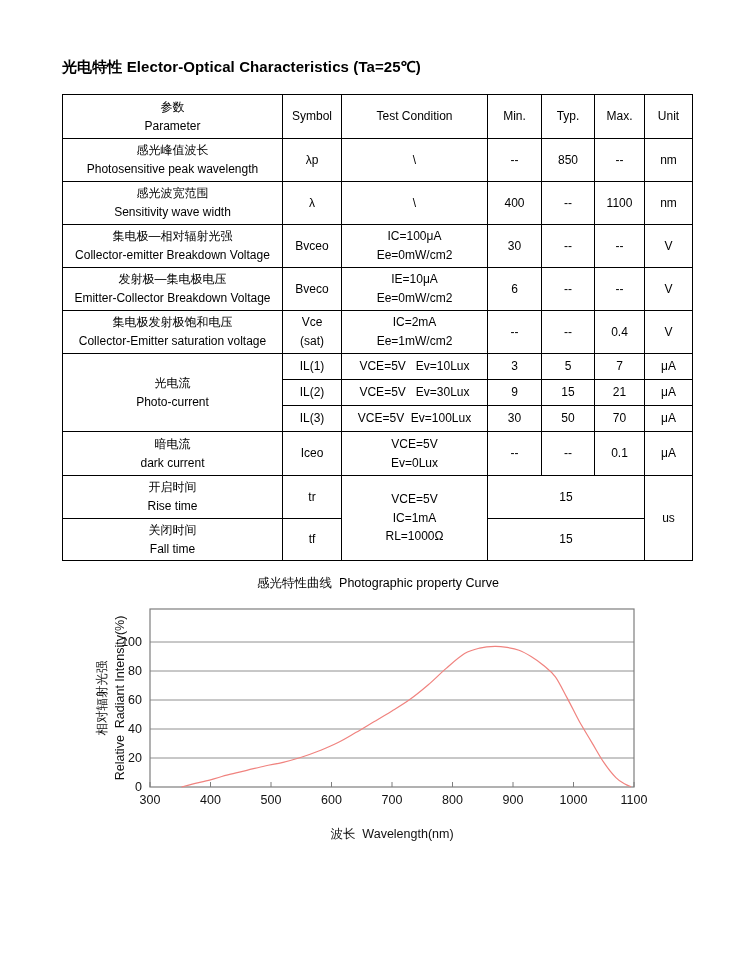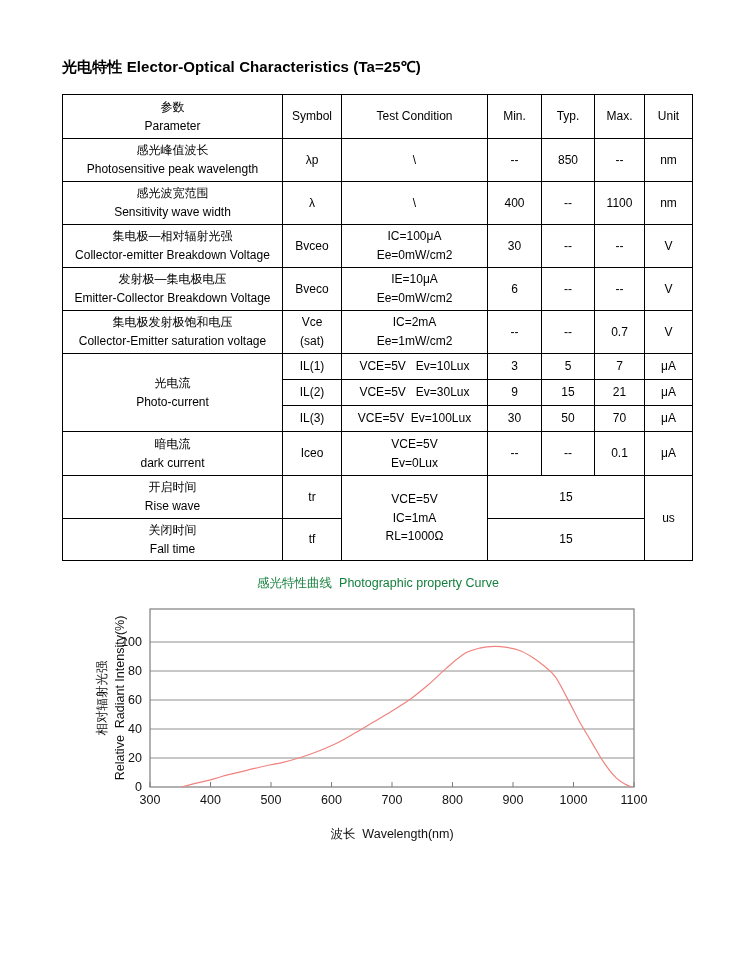--- a/index.html
+++ b/index.html
@@ -18,21 +18,21 @@
     text-align:center;vertical-align:middle;padding:0 2px;line-height:1.58;
   }
   .spec .l{display:block;}
   tr.h44{height:44px;}
   tr.h43{height:43px;}
   tr.h26{height:26px;}
   tr.h42{height:42px;margin-top:28px;}
 
   .chart-subtitle{
     width:580px;margin:14px 0 12px 26px;text-align:center;
-    font-size:12.5px;color:#15803d;
+    font-size:12.5px;color:#000000;
   }
   svg.plot{display:block;margin:9px 0 0 26px;font-family:"Liberation Sans",sans-serif;}
   svg.plot text{fill:#111;}
   .ylab{font-size:12.5px;}
   .xlab{font-size:12.5px;}
 </style>
 </head>
 <body>
 
 <div class="content">
@@ -129,21 +129,21 @@
         <td>
           <span class="l">Vce</span>
           <span class="l">(sat)</span>
         </td>
         <td>
           <span class="l">IC=2mA</span>
           <span class="l">Ee=1mW/cm2</span>
         </td>
         <td>--</td>
         <td>--</td>
-        <td>0.7</td>
+        <td>0.4</td>
         <td>V</td>
       </tr>
 
       <tr class="h26">
         <td rowspan="3">
           <span class="l">光电流</span>
           <span class="l">Photo-current</span>
         </td>
         <td>IL(1)</td>
         <td>VCE=5V&nbsp;&nbsp;&nbsp;Ev=10Lux</td>
@@ -181,21 +181,21 @@
         </td>
         <td>--</td>
         <td>--</td>
         <td>0.1</td>
         <td>μA</td>
       </tr>
 
       <tr class="h43">
         <td>
           <span class="l">开启时间</span>
-          <span class="l">Rise wave</span>
+          <span class="l">Rise time</span>
         </td>
         <td>tr</td>
         <td rowspan="2">
           <span class="l">VCE=5V</span>
           <span class="l">IC=1mA</span>
           <span class="l">RL=1000Ω</span>
         </td>
         <td colspan="3">15</td>
         <td rowspan="2">us</td>
       </tr>

